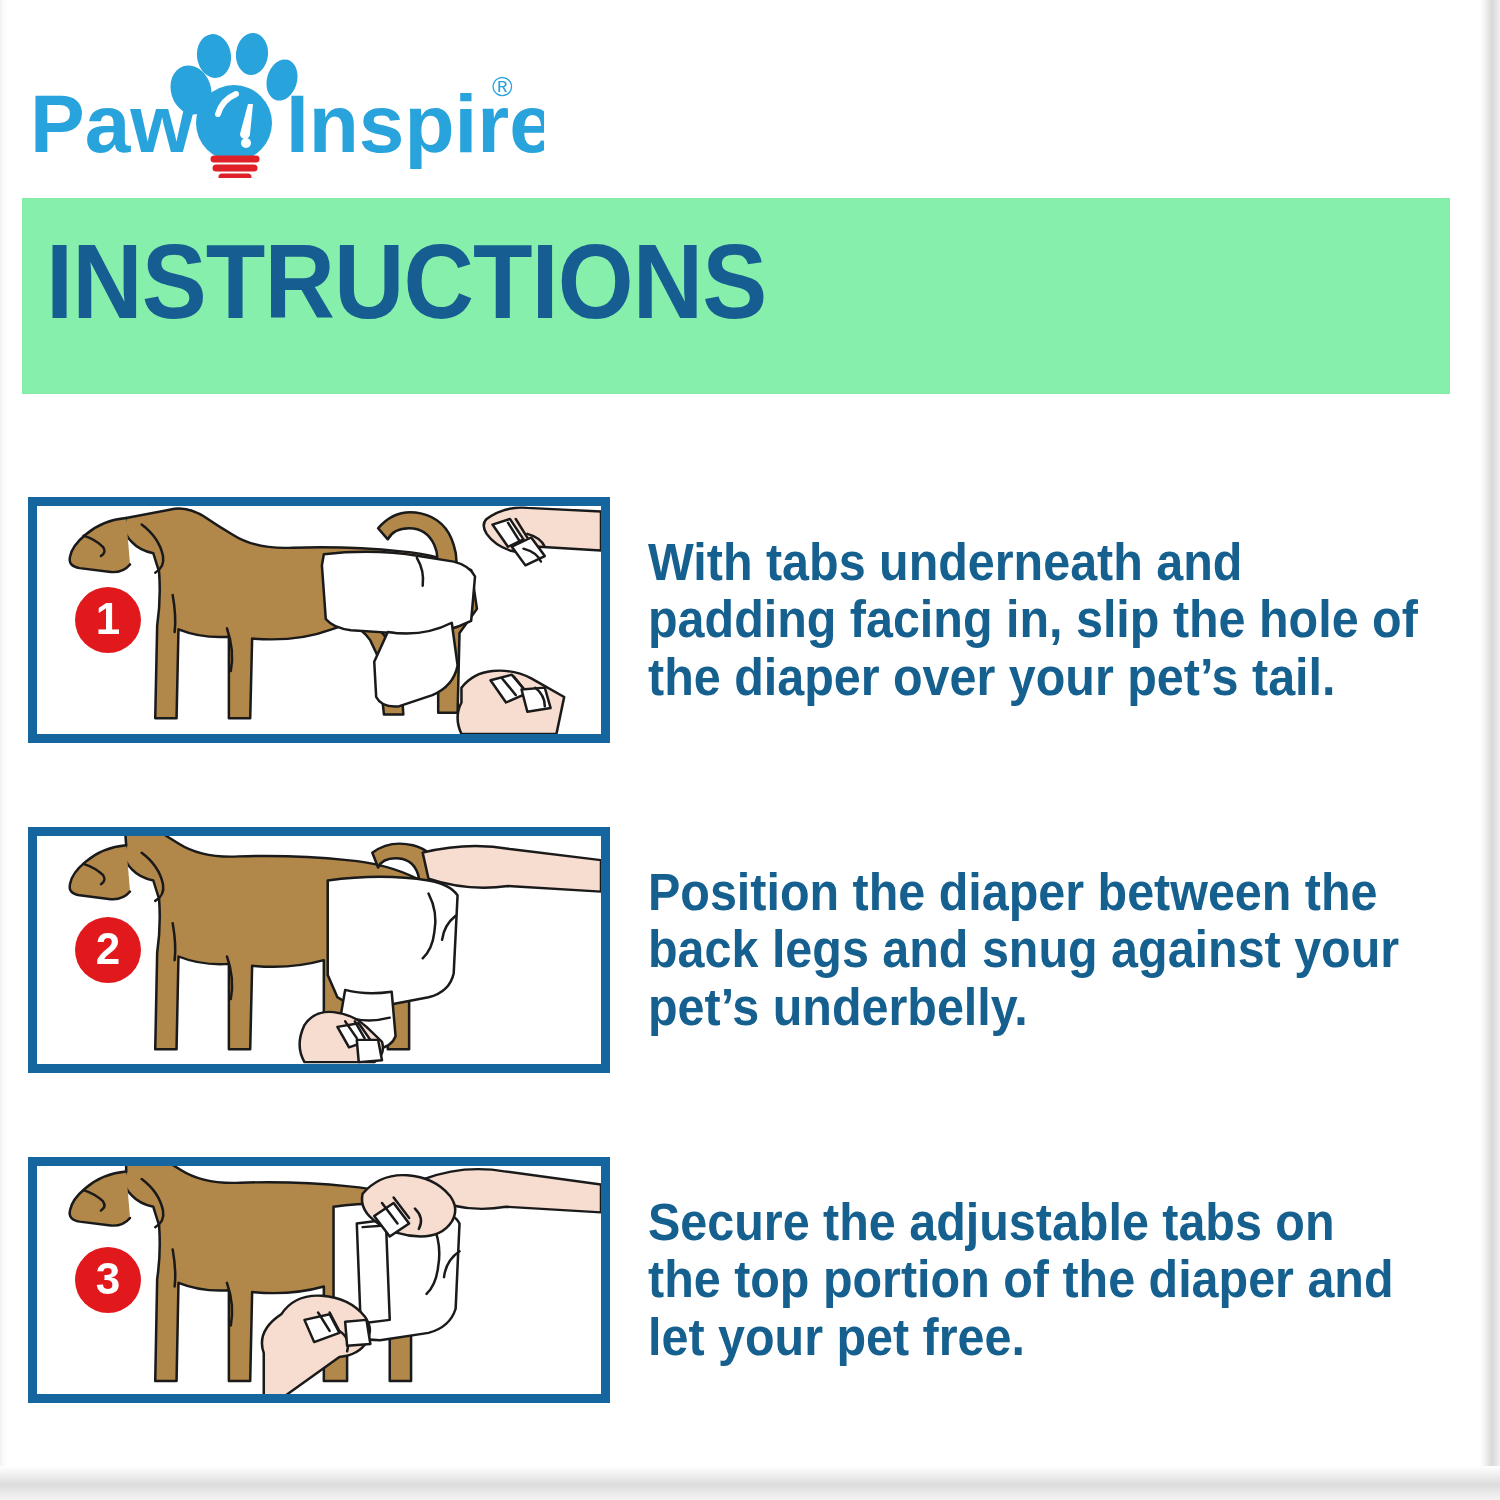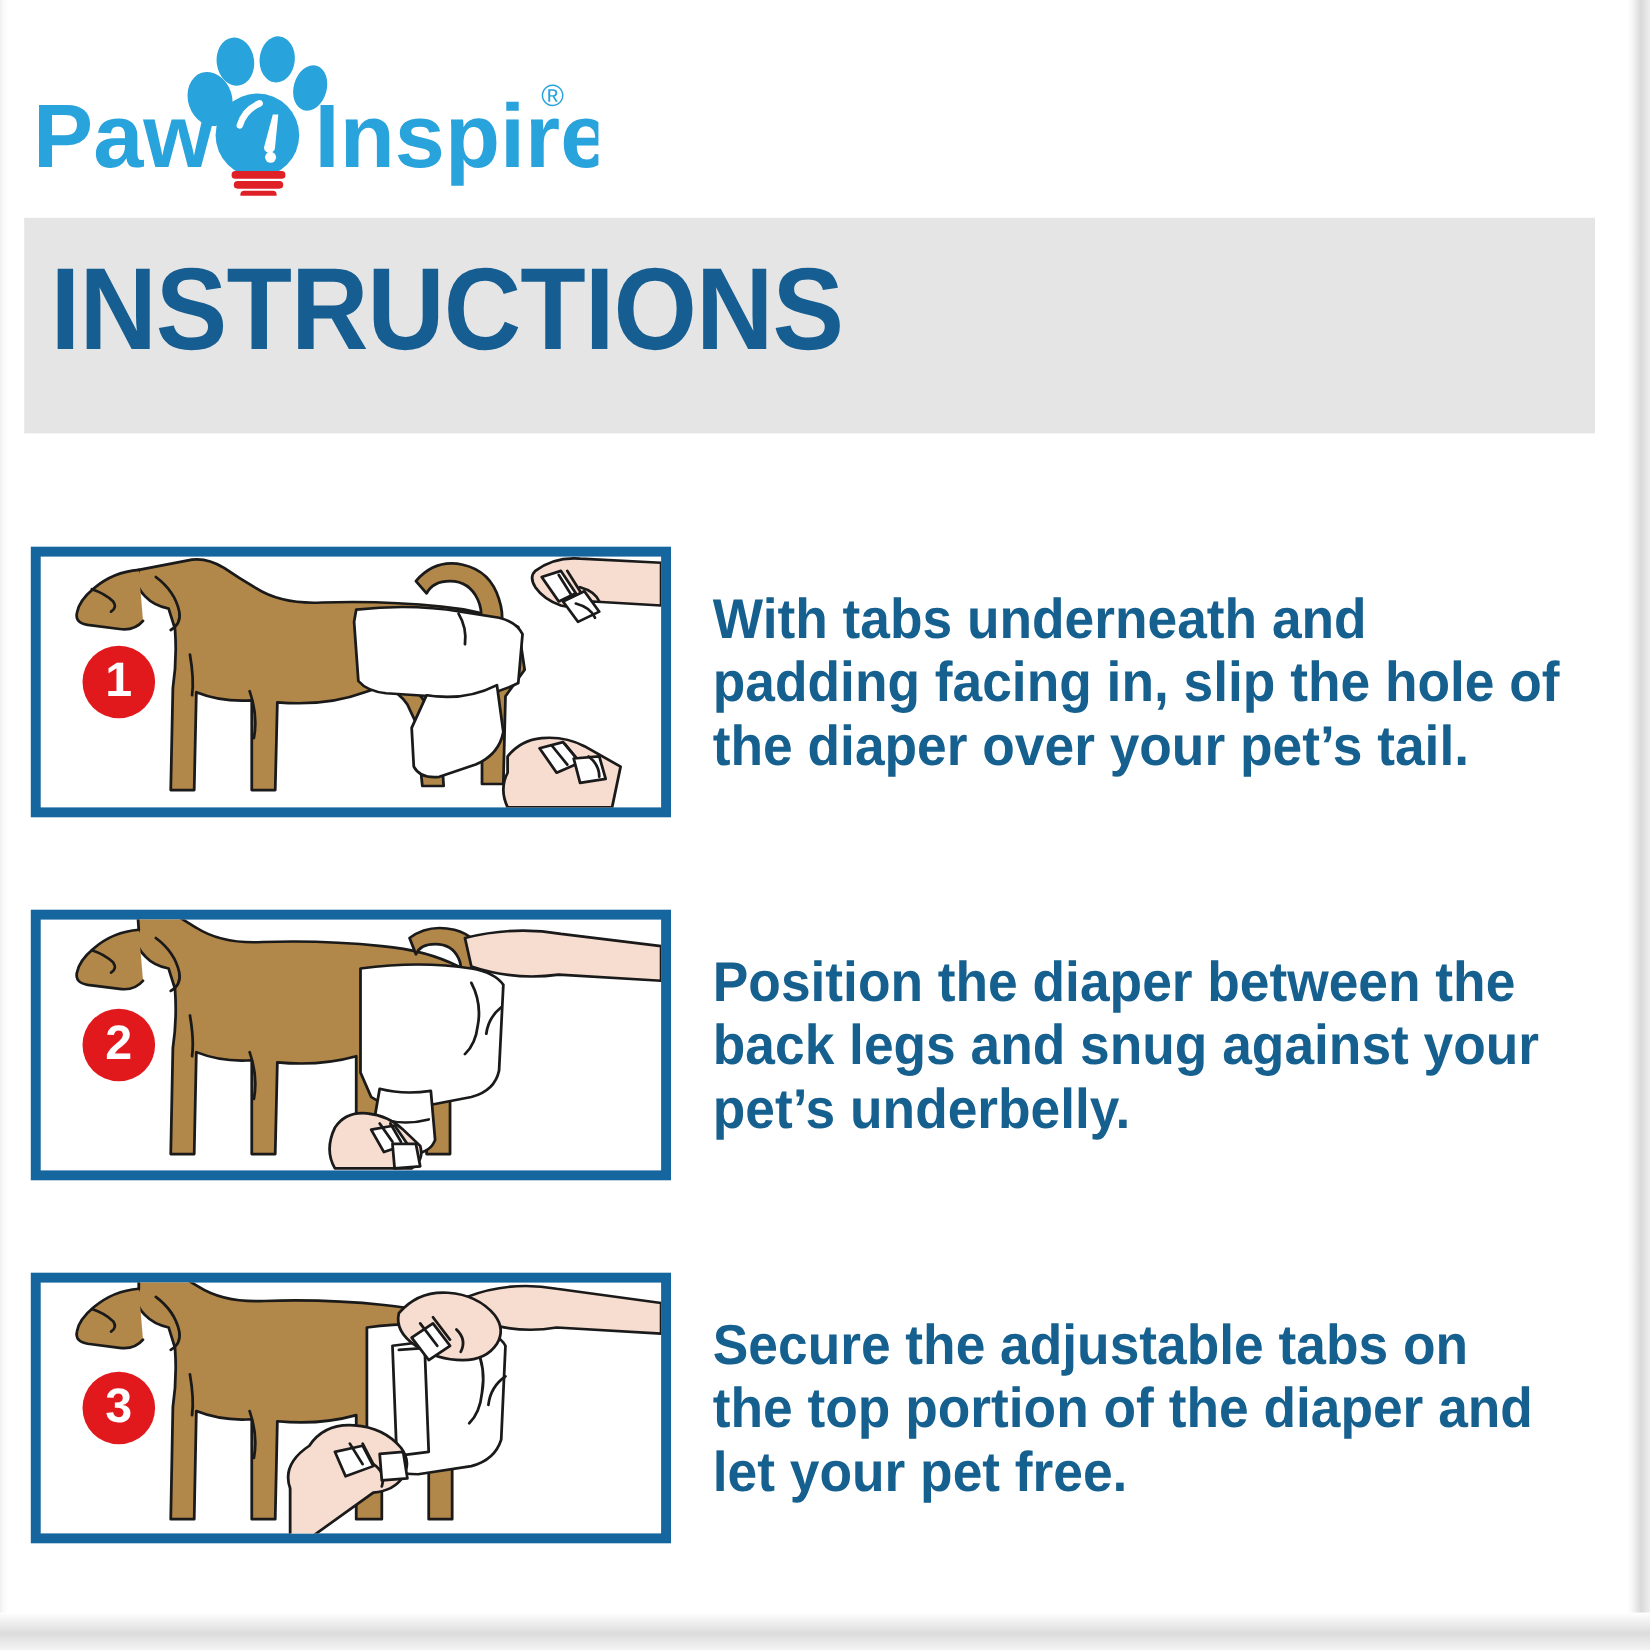--- a/index.html
+++ b/index.html
@@ -30,21 +30,21 @@
   
   #logo{
     position:absolute;left:24px;top:28px;width:520px;height:150px;
     display:flex;align-items:flex-start;
   }
   #logo svg{display:block;}
 
   
   #banner{
     position:absolute;left:22px;top:198px;width:1428px;height:196px;
-    background:#e5e5e5;
+    background:#86efac;
   }
   #banner-title{
     position:absolute;left:24px;top:28px;
     font-size:106px;
     font-weight:bold;
     letter-spacing:-1px;
     color:#165e92;
     font-family:"Liberation Sans", sans-serif;
     transform:scaleX(0.92);
     transform-origin:left top;

